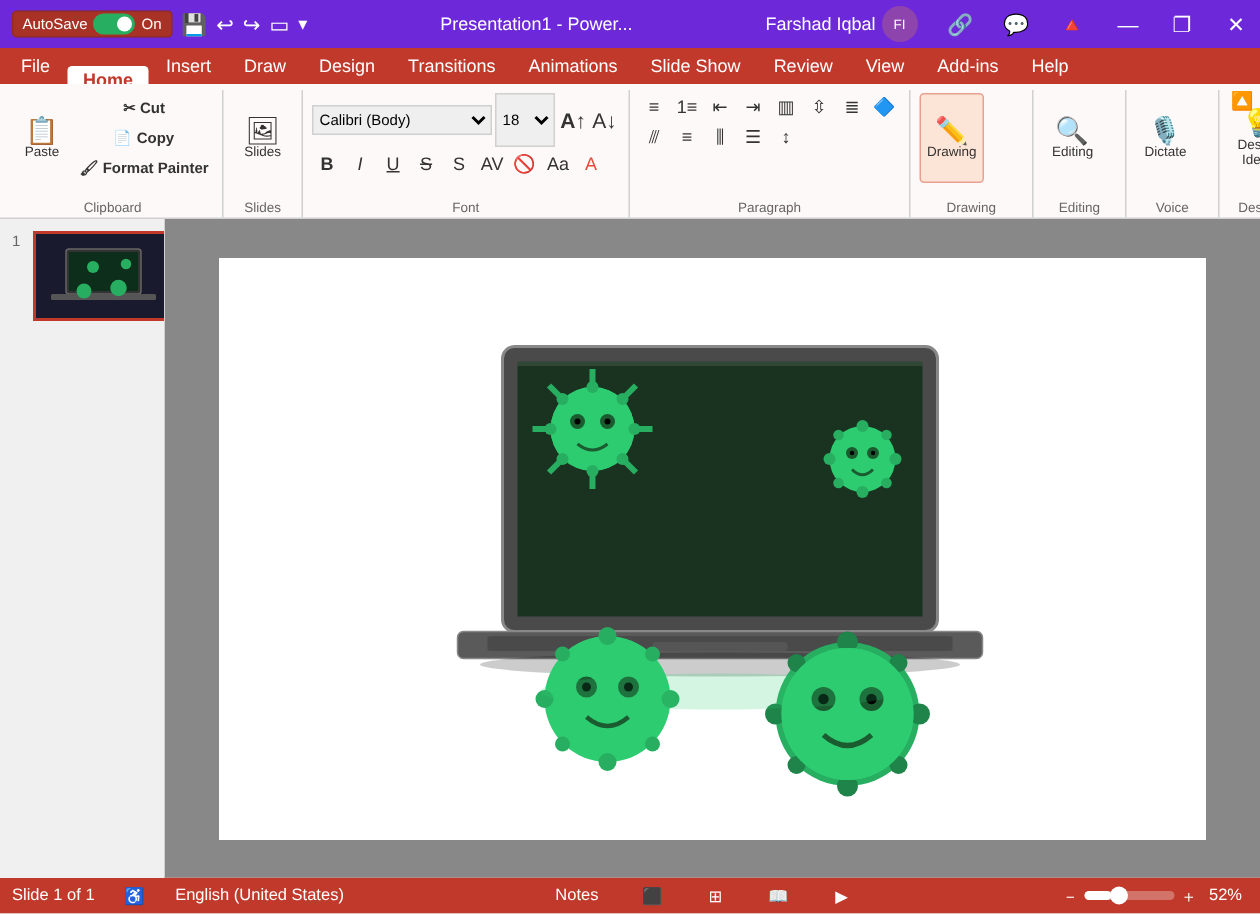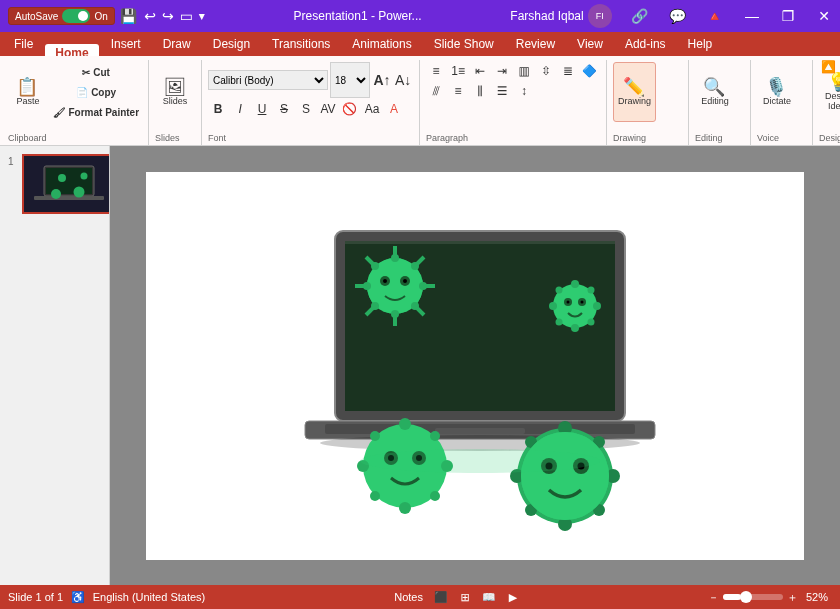--- a/index.html
+++ b/index.html
@@ -52,21 +52,21 @@
     .ribbon-group {
       display: flex;
       flex-direction: column;
       align-items: flex-start;
       border-right: 1px solid #d0d0d0;
       padding: 2px 6px 2px 4px;
       gap: 2px;
       min-width: fit-content;
     }
     .ribbon-group:last-child { border-right: none; }
-    .ribbon-group-label { font-size: 9px; color: #666; width: 100%; margin-top: auto; padding-top: 2px; }
+    .ribbon-group-label { font-size: 9px; color: #666; text-align: center; width: 100%; margin-top: auto; padding-top: 2px; }
     .ribbon-row { display: flex; align-items: center; gap: 2px; }
     .rb-btn { display: flex; flex-direction: column; align-items: center; justify-content: center; padding: 2px 4px; cursor: pointer; border-radius: 3px; min-width: 30px; font-size: 9px; color: #333; }
     .rb-btn .icon { font-size: 18px; line-height: 1; }
     .rb-btn-large { min-width: 40px; height: 60px; }
     .rb-btn-small { height: 18px; font-size: 10px; padding: 1px 3px; }
     .ribbon-collapse { position: absolute; right: 4px; top: 4px; cursor: pointer; font-size: 12px; color: #666; }
 
     
     .fmt-btn { width: 20px; height: 18px; display: flex; align-items: center; justify-content: center; font-size: 12px; cursor: pointer; border-radius: 2px; color: #333; }
     .fmt-btn.bold { font-weight: bold; }
@@ -128,22 +128,22 @@
     #status-bar {
       height: 24px;
       background: #c0392b;
       display: flex;
       align-items: center;
       justify-content: space-between;
       padding: 0 8px;
       color: white;
       font-size: 11px;
     }
-    #status-left { display: flex; align-items: center; gap: 8px; }
-    #status-center { display: flex; align-items: center; gap: 4px; }
+    #status-left { display: flex; align-items: center; gap: 20px; }
+    #status-center { display: flex; align-items: center; gap: 22px; }
     #status-right { display: flex; align-items: center; gap: 8px; }
     .status-btn { cursor: pointer; padding: 1px 4px; border-radius: 2px; font-size: 11px; }
     .view-btn { width: 20px; height: 18px; display: flex; align-items: center; justify-content: center; cursor: pointer; border-radius: 2px; }
     .zoom-bar { display: flex; align-items: center; gap: 4px; }
 
     
     .rb-btn-active { background: #fce4d6; border: 1px solid #e8a090; }
 
     
     .font-select { width: 120px; height: 20px; font-size: 10px; border: 1px solid #d0d0d0; }

